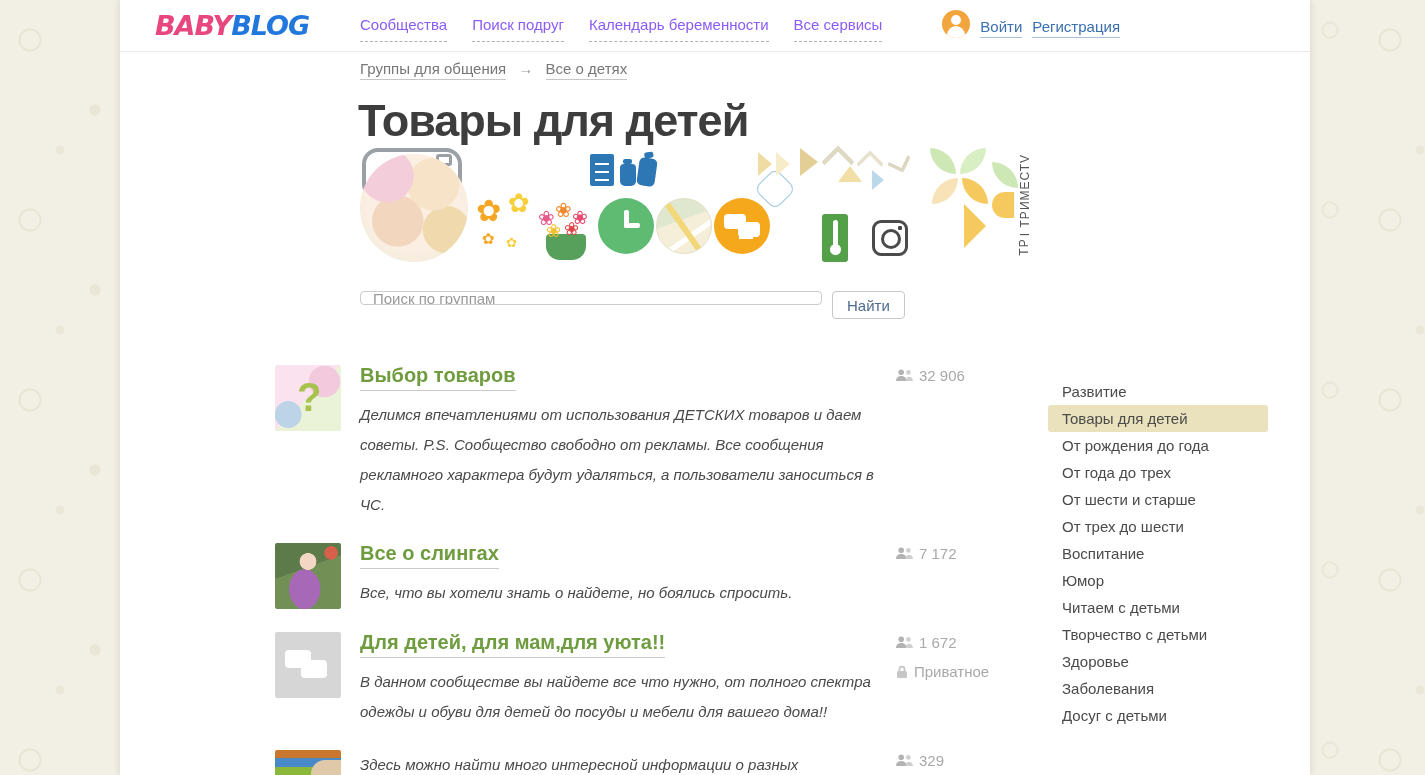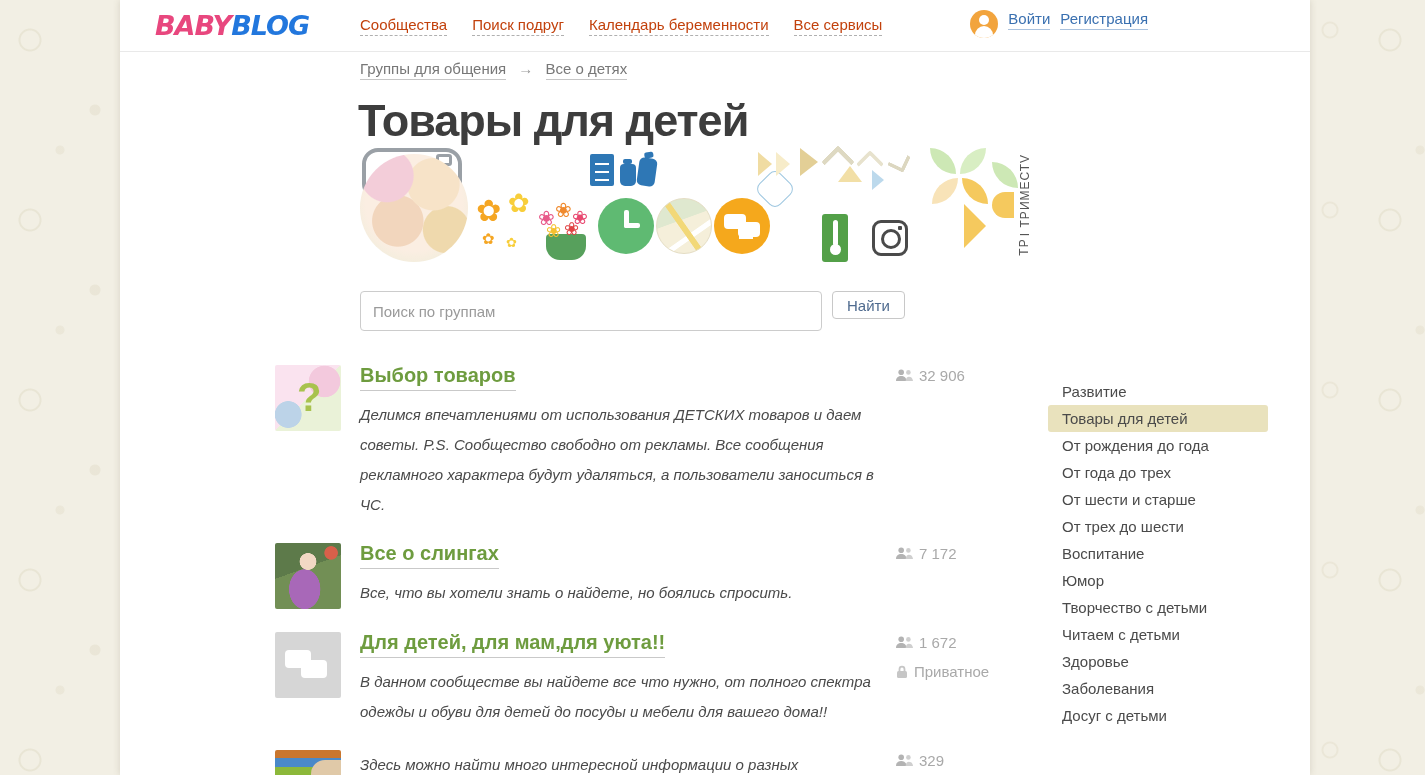--- a/index.html
+++ b/index.html
@@ -23,23 +23,23 @@
   
   .site-header {
     position:relative; height:52px; border-bottom:1px solid #e9e9e9;
     display:flex; align-items:center;
   }
   .logo { position:absolute; left:35px; top:10px; font-weight:bold; font-size:27px;
     font-family:"DejaVu Sans", sans-serif; letter-spacing:-1px; font-style:italic; cursor:pointer; }
   .logo .p1 { color:#e8477e; }
   .logo .p2 { color:#2277dd; }
   .main-nav { position:absolute; left:240px; top:16px; display:flex; gap:25px; }
-  .main-nav a { font-size:15px; color:#c2410c; text-decoration:none;
-    border-bottom:1px dashed #b0b0b0; padding-bottom:2px; cursor:pointer; }
-  .auth { position:absolute; right:162px; top:10px; display:flex; align-items:flex-start; gap:10px; }
+  .main-nav a { font-size:15px; color:#8b5cf6; text-decoration:none;
+    border-bottom:1px dashed #b0b0b0; padding-bottom:8px; cursor:pointer; }
+  .auth { position:absolute; right:190px; top:10px; display:flex; align-items:flex-end; gap:10px; }
   .avatar-ic { width:28px; height:28px; border-radius:50%; background:#f2a43d; position:relative; overflow:hidden; }
   .avatar-ic::before { content:""; position:absolute; left:9px; top:5px; width:10px; height:10px; border-radius:50%; background:#fff; }
   .avatar-ic::after { content:""; position:absolute; left:5px; top:16px; width:18px; height:12px; border-radius:9px 9px 0 0; background:#fff; }
   .auth a { font-size:15px; color:#3a70b0; text-decoration:none; border-bottom:1px solid #aac2de; padding-bottom:2px; cursor:pointer; }
 
   
   .breadcrumb { position:absolute; left:240px; top:60px; font-size:15px; color:#8b8b8b; }
   .breadcrumb a { color:#777; text-decoration:none; border-bottom:1px solid #c6c6c6; padding-bottom:2px; cursor:pointer; }
   .breadcrumb .sep { margin:0 8px; color:#9a9a9a; }
   .page-title { position:absolute; left:238px; top:95px; font-size:45px; font-weight:bold; color:#3d3d3d; letter-spacing:-1px; }
@@ -111,21 +111,21 @@
   .insta { left:512px; top:72px; width:36px; height:36px; border:3px solid #4a4a4a; border-radius:9px; background:#fff; }
   .insta::before { content:""; position:absolute; left:6px; top:6px; width:14px; height:14px; border:3px solid #4a4a4a; border-radius:50%; }
   .insta::after { content:""; position:absolute; right:3px; top:3px; width:4px; height:4px; background:#4a4a4a; border-radius:1px; }
   .big-chev { left:604px; top:56px; border-top:22px solid transparent; border-bottom:22px solid transparent; border-left:22px solid #f5c95e; }
   .vtext { font-size:12px; color:#555; white-space:nowrap; transform:rotate(-90deg); transform-origin:center; letter-spacing:1px; }
   .vt1 { left:620px; top:40px; width:90px; text-align:center; }
   .vt2 { left:655px; top:92px; }
 
   
   .search-row { position:absolute; left:240px; top:291px; display:flex; gap:10px; }
-  .search-row input { width:462px; height:40px; border:1px solid #ccc; border-radius:4px;
+  .search-row input { width:462px; height:14px; border:1px solid #ccc; border-radius:4px;
     padding:0 12px; font-size:15px; color:#444; font-family:"Liberation Sans", sans-serif; outline:none; }
   .search-row input::placeholder { color:#9a9a9a; }
   .search-row button { height:28px; padding:0 14px; font-size:15px; color:#4f6b8f;
     background:#fff; border:1px solid #c8c8c8; border-radius:4px; cursor:pointer; font-family:"Liberation Sans", sans-serif; }
 
   
   .group-list { position:absolute; left:155px; top:365px; width:800px; }
   .group-row { display:flex; margin-bottom:23px; }
   .thumb { width:66px; height:66px; margin-right:19px; flex:0 0 66px; border-radius:2px; position:relative; overflow:hidden; }
   .thumb-1 { background:
@@ -322,20 +322,20 @@
 
   <div class="cat-sidebar">
     <div class="cat-item">Развитие</div>
     <div class="cat-item active">Товары для детей</div>
     <div class="cat-item">От рождения до года</div>
     <div class="cat-item">От года до трех</div>
     <div class="cat-item">От шести и старше</div>
     <div class="cat-item">От трех до шести</div>
     <div class="cat-item">Воспитание</div>
     <div class="cat-item">Юмор</div>
+    <div class="cat-item">Читаем с детьми</div>
     <div class="cat-item">Творчество с детьми</div>
-    <div class="cat-item">Читаем с детьми</div>
     <div class="cat-item">Здоровье</div>
     <div class="cat-item">Заболевания</div>
     <div class="cat-item">Досуг с детьми</div>
   </div>
 
 </div>
 
 </body></html>

